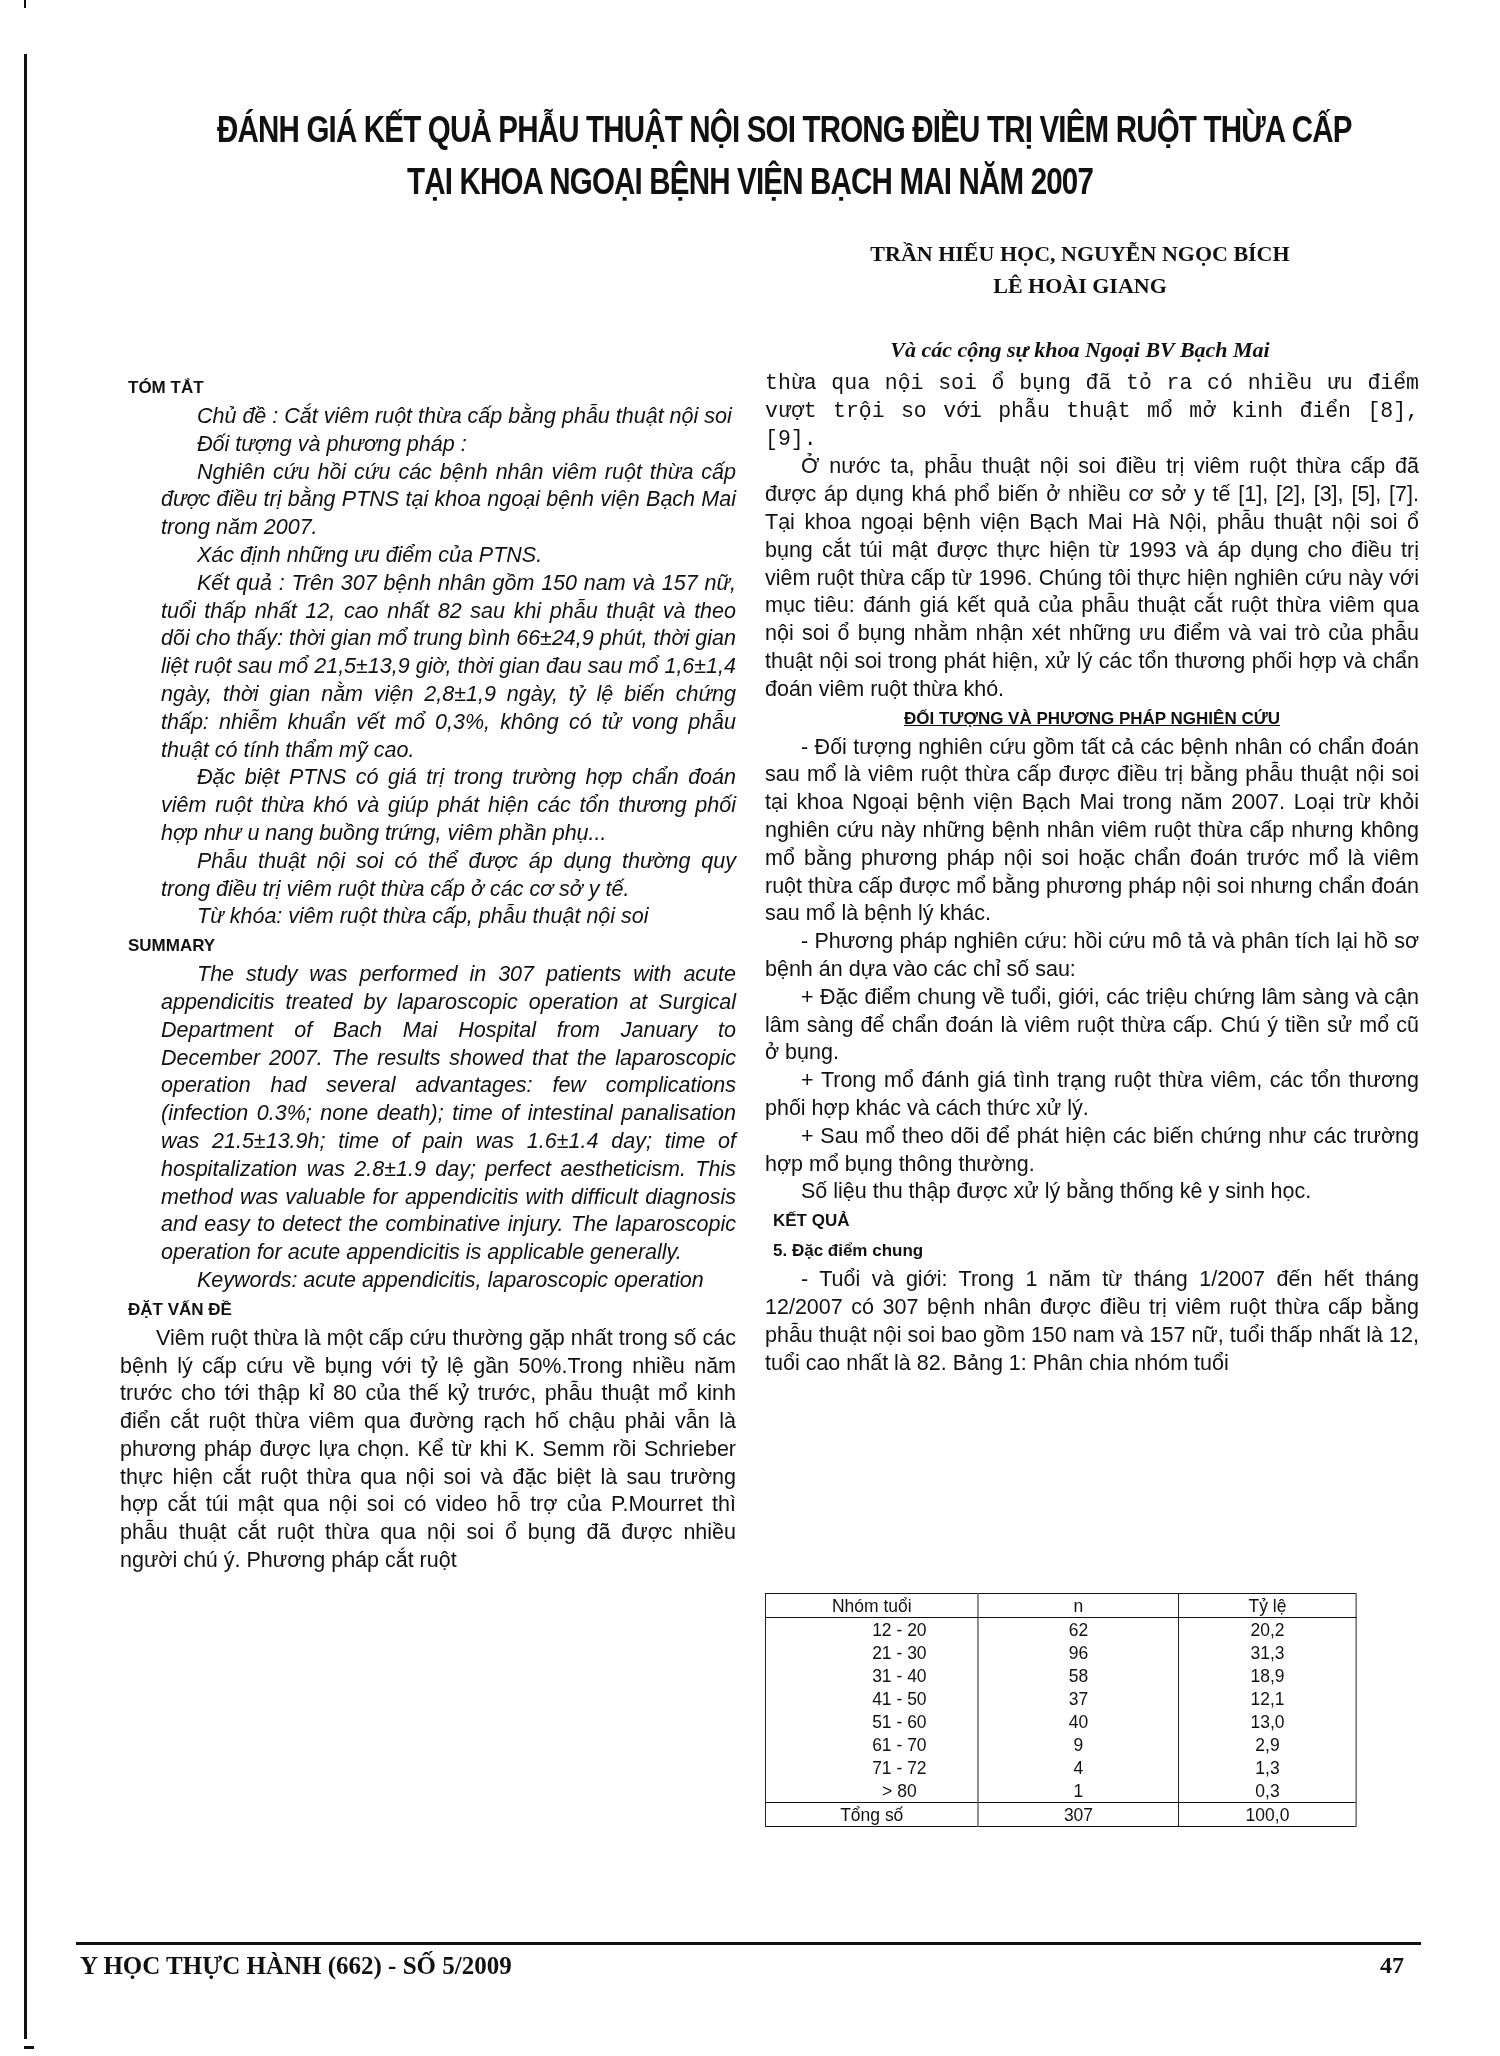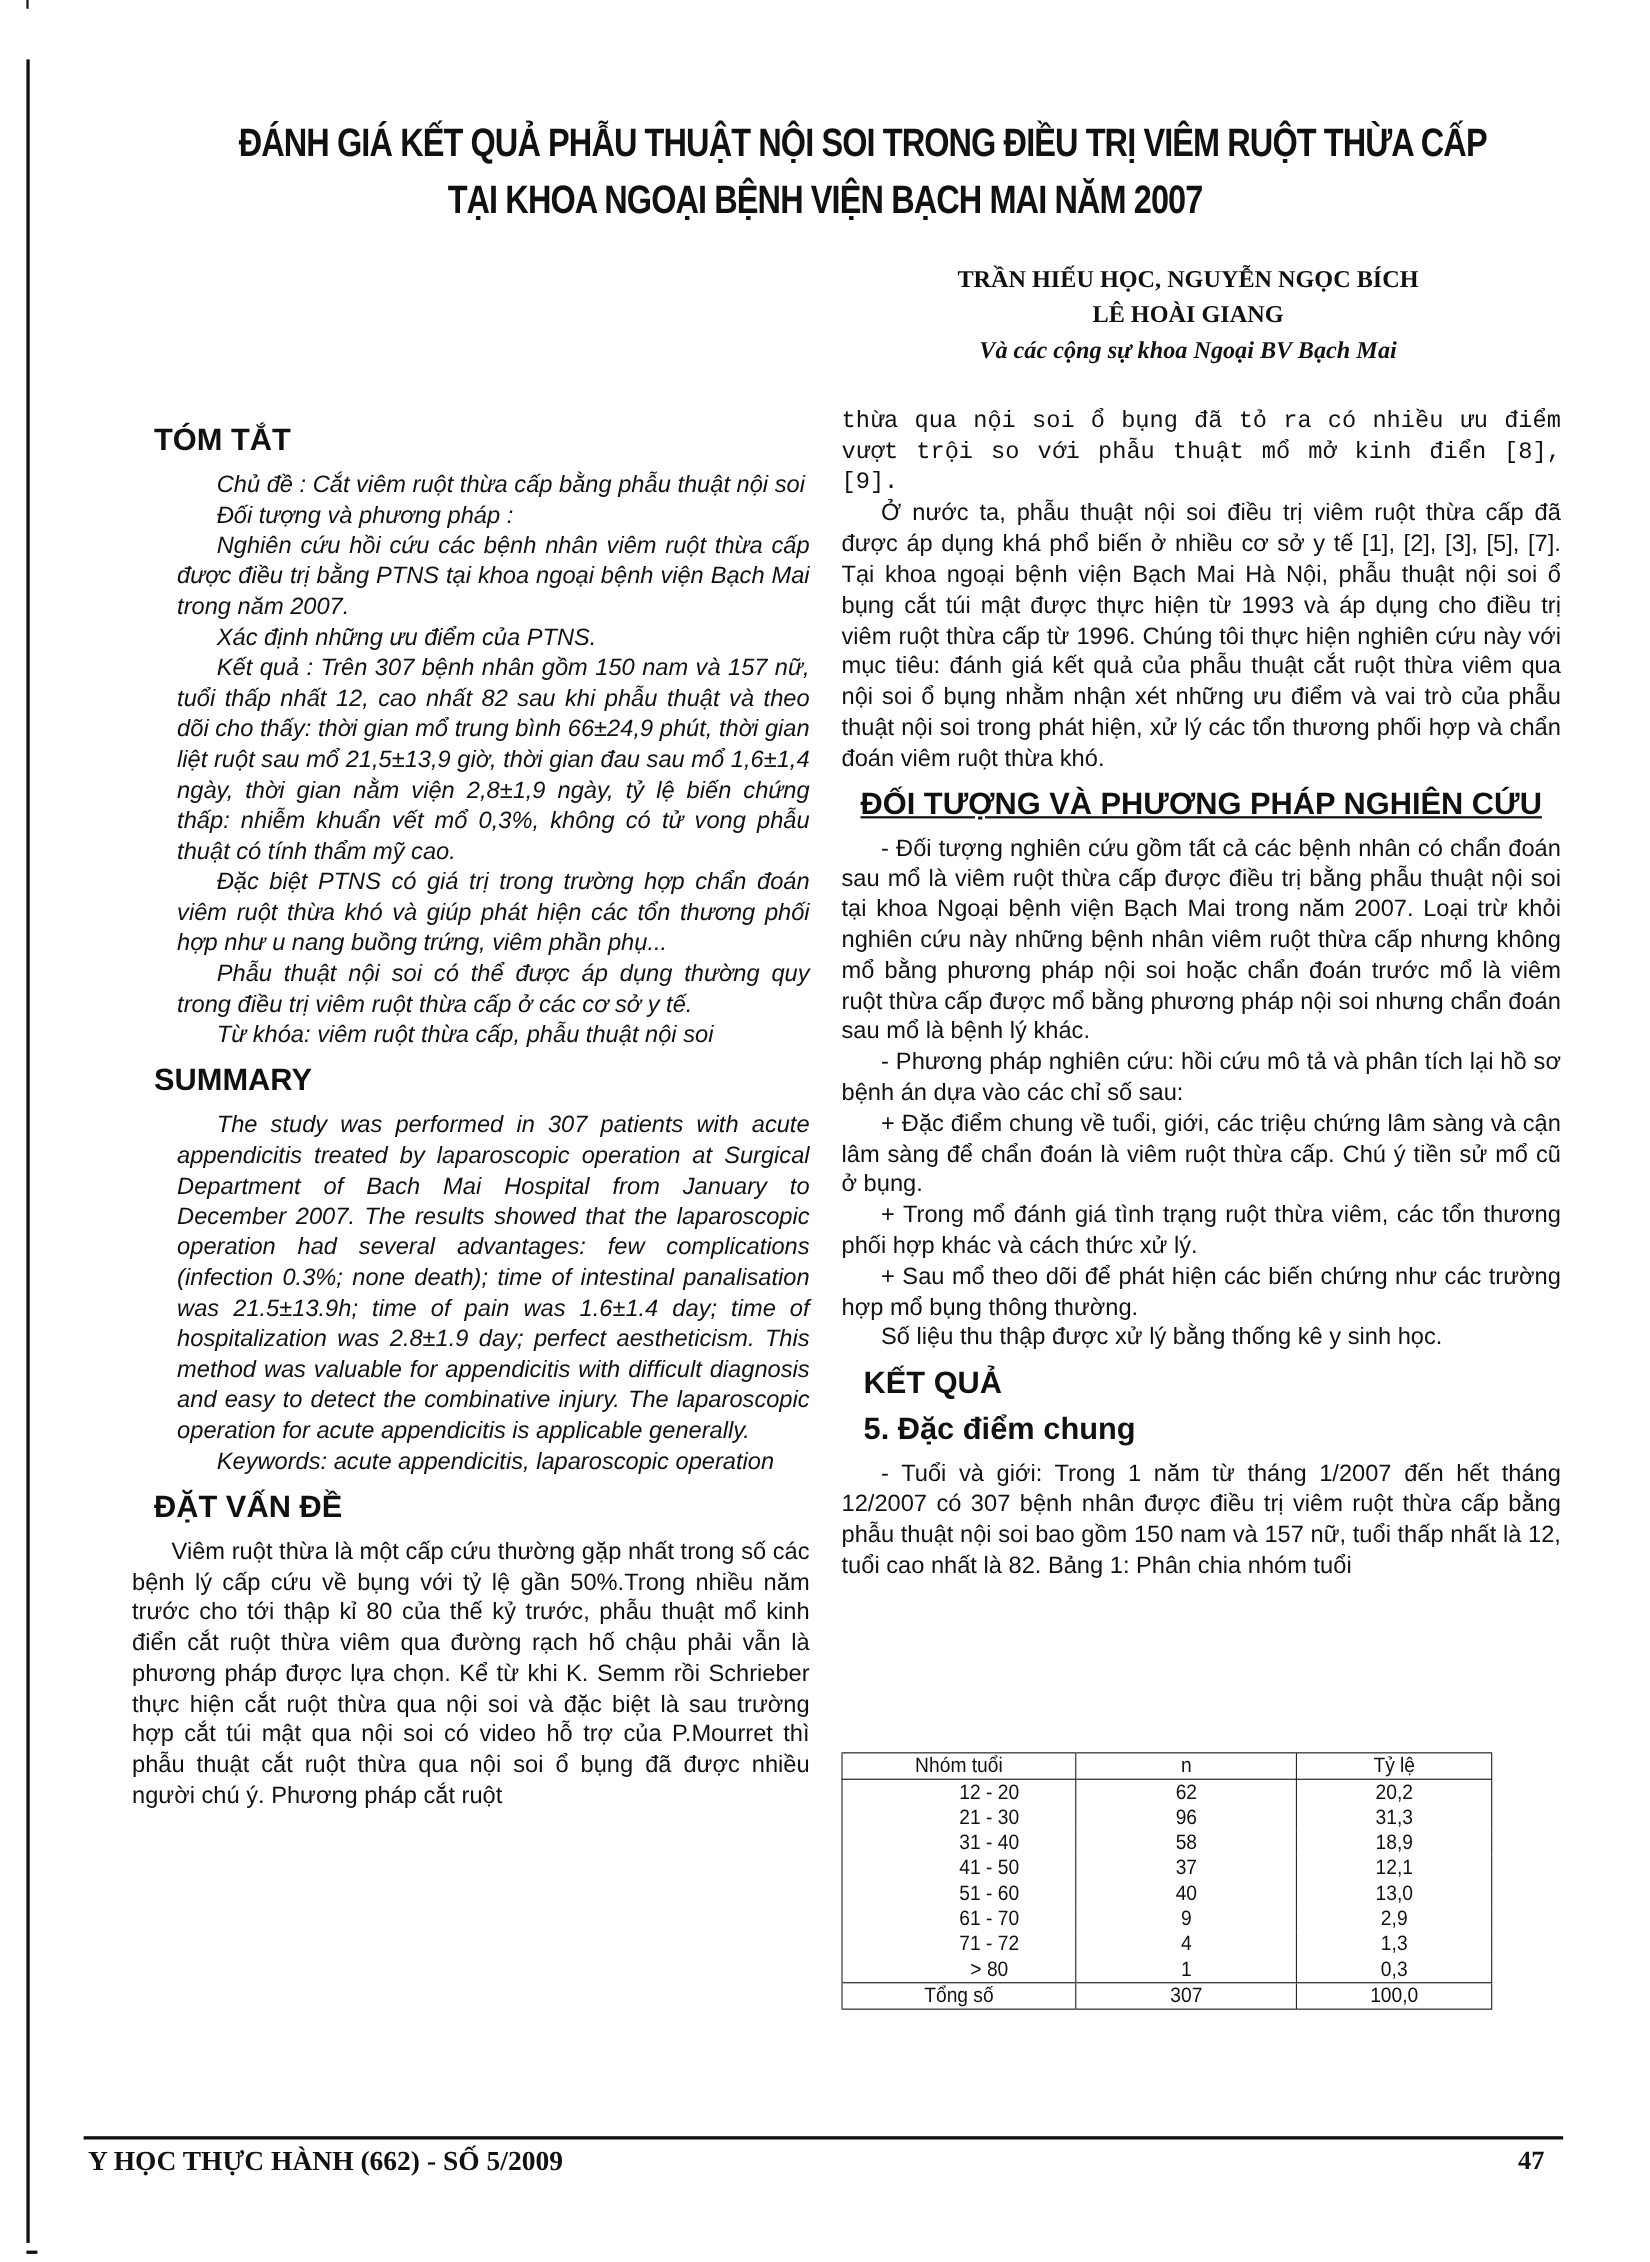--- a/index.html
+++ b/index.html
@@ -5,29 +5,29 @@
   html, body { margin:0; padding:0; background:#ffffff; }
   body { width:1500px; height:2056px; position:relative; overflow:hidden; color:#111; font-family:"Liberation Sans", sans-serif; }
   .margin-line { position:absolute; left:24px; top:54px; width:3px; height:1985px; background:#111; }
   .margin-tick { position:absolute; left:24px; top:0; width:2px; height:8px; background:#111; }
   .margin-foot { position:absolute; left:24px; top:2046px; width:10px; height:3px; background:#111; }
 
   .title { position:absolute; left:100px; top:104px; width:1300px; text-align:center; font-family:"Liberation Sans", sans-serif; font-weight:bold; font-size:36px; line-height:52px; letter-spacing:-1px; transform:scaleX(0.82); transform-origin:center top; }
   .title div { white-space:nowrap; }
 
   .authors { position:absolute; left:760px; top:238px; width:640px; text-align:center; font-weight:bold; font-size:22px; line-height:32px;font-family:Liberation Serif, serif; }
-  .authors .aff { font-style:italic; }
+  .authors .aff { font-style:italic;margin-top:32px; }
 
   .col { position:absolute; font-size:21.5px; line-height:27.8px; text-align:justify; }
   .col-left { left:120px; top:373px; width:616px; }
   .col-right { left:765px; top:370px; width:654px; }
   .col p { margin:0; text-indent:36px; }
   .col p.noindent { text-indent:0;font-family:Liberation Mono, monospace; }
   .col .it { font-style:italic;margin-left:41px; }
-  .col h3 { margin:12px; font-size:28px; font-weight:bold; line-height:30px; padding-left:8px; }
+  .col h3 { margin:0; font-size:17px; font-weight:bold; line-height:30px; padding-left:8px; }
   .col h3.center { text-align:center; padding-left:0;text-decoration:underline; }
 
   table.age { position:absolute; left:765px; top:1593px; width:643px; border-collapse:collapse; font-size:19px; line-height:23px; transform:scaleX(0.92); transform-origin:left top; }
   table.age td, table.age th { border-left:1.5px solid #111; border-right:1.5px solid #111; text-align:center; font-weight:normal; padding:0; }
   table.age { border:1.5px solid #111; }
   table.age thead th { border-bottom:1.5px solid #111; }
   table.age tfoot td { border-top:1.5px solid #111; }
   table.age td.grp { padding-left:60px; text-align:center; }
 
   .footer-rule { position:absolute; left:76px; top:1942px; width:1345px; height:3px; background:#111; }

